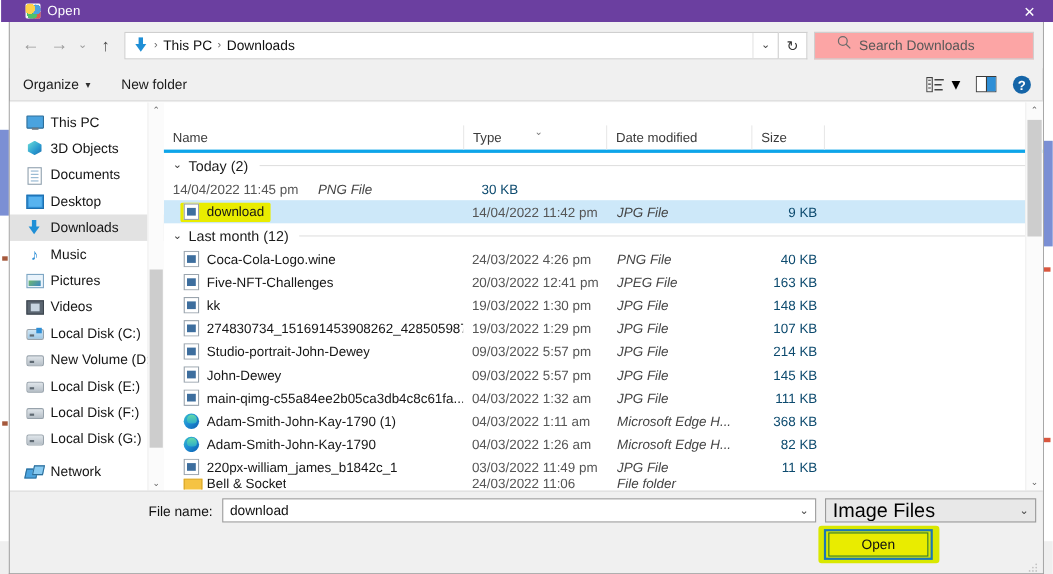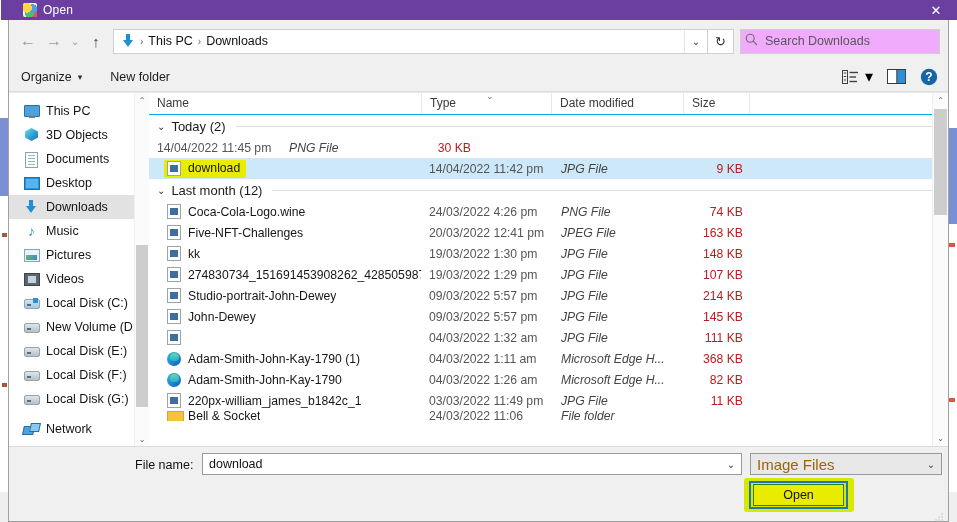--- a/index.html
+++ b/index.html
@@ -92,23 +92,23 @@
     font-size: 10px; color: #444; border-left: 1px solid #e4e4e4;
   }
   .refreshbtn {
     width: 26px; height: 25px; border: 1px solid #cfcfcf; border-left: none;
     background: #ffffff;
     display: flex; align-items: center; justify-content: center;
     font-size: 13px; color: #333; box-sizing: border-box; flex: none;
   }
   .searchbox {
     width: 200px; height: 25px; margin-left: 6px;
-    background: #f0abfc; border: 1px solid #cfcfcf;
+    background: #fca5a5; border: 1px solid #cfcfcf;
     display: flex; align-items: center; box-sizing: border-box; flex: none;
-    padding-left: 4px;
+    padding-left: 20px;
   }
   .searchbox .s-icon { flex: none; margin-right: 7px; }
   .searchbox .s-text { font-size: 12.5px; color: #585858; }
 
   
   .cmdbar {
     height: 30px; display: flex; align-items: center;
     padding: 0 10px 0 12px; box-sizing: border-box;
     border-bottom: 1px solid #dedede;
   }
@@ -153,22 +153,22 @@
     background: #cdcdcd;
   }
 
   
   .listpane {
     flex: 1 1 auto; min-width: 0; background: #ffffff;
     display: flex; flex-direction: column; position: relative;
   }
   .col-head {
     height: 22px; display: flex; align-items: flex-end;
-    border-bottom: 1px solid #0ea5e9;
-    box-sizing: border-box; position: relative;
+    border-bottom: 3px solid #0ea5e9;
+    box-sizing: border-box; position: relative; margin-top: 24px;
   }
   .col-head .ch {
     font-size: 12px; color: #3a3a3a; padding-left: 8px;
     box-sizing: border-box; height: 22px; line-height: 22px;
     border-left: 1px solid #e8e8e8;
     white-space: nowrap; overflow: hidden;
   }
   .col-head .ch:first-child { border-left: none; }
   .col-name { width: 272px; flex: none; }
   .col-date { width: 132px; flex: none; }
@@ -192,21 +192,21 @@
   .row {
     height: 21px; display: flex; align-items: center;
     font-size: 12.2px; color: #161616;
   }
   .row.selected { background: #cde8f9; }
   .r-name { width: 272px; flex: none; display: flex; align-items: center; padding-left: 18px; box-sizing: border-box; overflow: hidden;}
   .r-name .f-ico { width: 14px; height: 15px; margin-right: 7px; flex: none; position: relative; }
   .r-name .f-label { white-space: nowrap; overflow: hidden; text-overflow: clip; }
   .r-date { width: 132px; flex: none; color: #555; padding-left: 8px; box-sizing: border-box; white-space: nowrap;}
   .r-type { width: 130px; flex: none; color: #444; padding-left: 8px; box-sizing: border-box; white-space: nowrap; overflow:hidden;font-style:italic;}
-  .r-size { width: 66px; flex: none; color: #b91c1c; text-align: right; padding-right: 6px; box-sizing: border-box; white-space: nowrap;}
+  .r-size { width: 66px; flex: none; color: #0c4a6e; text-align: right; padding-right: 6px; box-sizing: border-box; white-space: nowrap;}
   .hl-name {
     background: #e9ec00;
     padding: 1px 6px 2px 3px;
     margin-left: -3px;
     display: flex; align-items: center;
     border-radius: 2px;
   }
   
   .listscroll {
     position: absolute; right: 0; top: 0; width: 15px; height: 100%;
@@ -240,21 +240,21 @@
   .fn-input .fn-val { font-size: 12.5px; color: #111; padding-left: 6px; }
   .fn-input .fn-caret {
     margin-left: auto; width: 20px; text-align: center;
     font-size: 10px; color: #444;
   }
   .ft-filter {
     position: absolute; left: 741px; top: 6px; width: 192px; height: 22px;
     background: #e8e8e8; border: 1px solid #9a9a9a;
     box-sizing: border-box; display: flex; align-items: center;
   }
-  .ft-filter .ff-val { font-size: 15px; color: #a16207; padding-left: 6px; }
+  .ft-filter .ff-val { font-size: 18px; color: #000000; padding-left: 6px; }
   .ft-filter .ff-caret { margin-left: auto; width: 20px; text-align: center; font-size: 10px; color: #444; }
   
   .open-hl {
     position: absolute; left: 735px; top: 478px; width: 110px; height: 34px;
     background: #d9e800; border-radius: 3px;
   }
   .open-focus {
     position: absolute; left: 740px; top: 481px; width: 99px; height: 28px;
     border: 2px solid #1c77b5; box-sizing: border-box;
   }
@@ -615,21 +615,21 @@
 
         <div class="row">
           <div class="r-name">
             <span class="f-ico">
                 <span class="ic-doc"></span>
               </span>
             <span class="f-label">Coca-Cola-Logo.wine</span>
           </div>
           <div class="r-date">24/03/2022 4:26 pm</div>
           <div class="r-type">PNG File</div>
-          <div class="r-size">74 KB</div>
+          <div class="r-size">40 KB</div>
         </div>
         <div class="row">
           <div class="r-name">
             <span class="f-ico">
                 <span class="ic-doc"></span>
               </span>
             <span class="f-label">Five-NFT-Challenges</span>
           </div>
           <div class="r-date">20/03/2022 12:41 pm</div>
           <div class="r-type">JPEG File</div>
@@ -677,20 +677,21 @@
           </div>
           <div class="r-date">09/03/2022 5:57 pm</div>
           <div class="r-type">JPG File</div>
           <div class="r-size">145 KB</div>
         </div>
         <div class="row">
           <div class="r-name">
             <span class="f-ico">
                 <span class="ic-doc"></span>
               </span>
+            <span class="f-label">main-qimg-c55a84ee2b05ca3db4c8c61fa...</span>
           </div>
           <div class="r-date">04/03/2022 1:32 am</div>
           <div class="r-type">JPG File</div>
           <div class="r-size">111 KB</div>
         </div>
         <div class="row">
           <div class="r-name">
             <span class="f-ico">
                 <span class="ic-edge"></span>
               </span>

